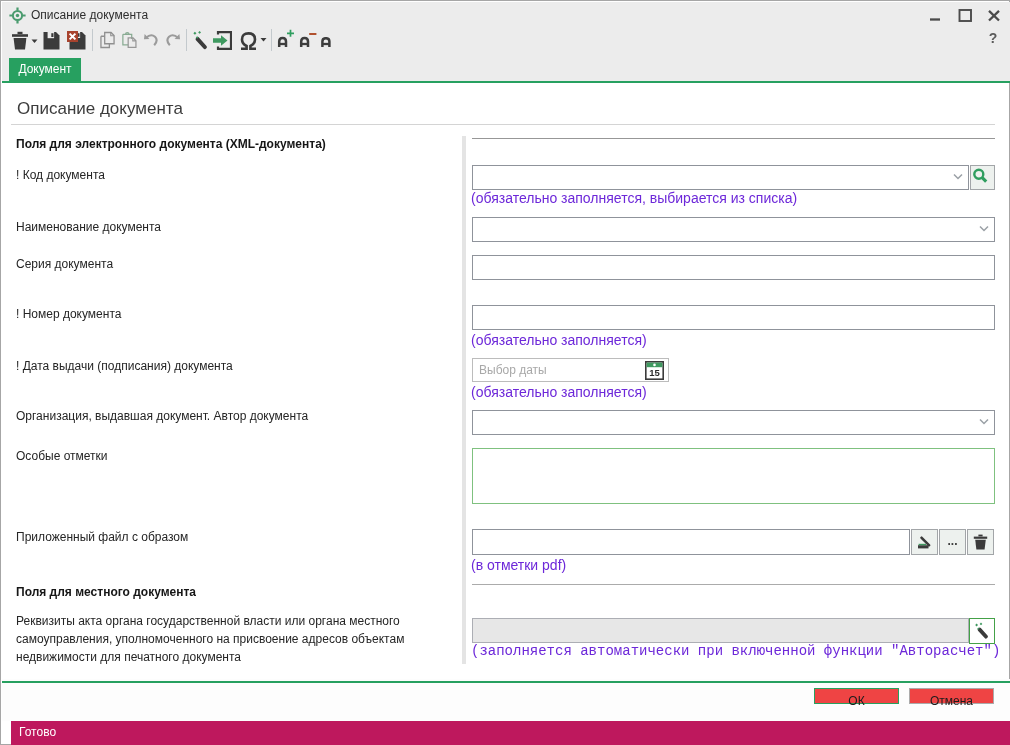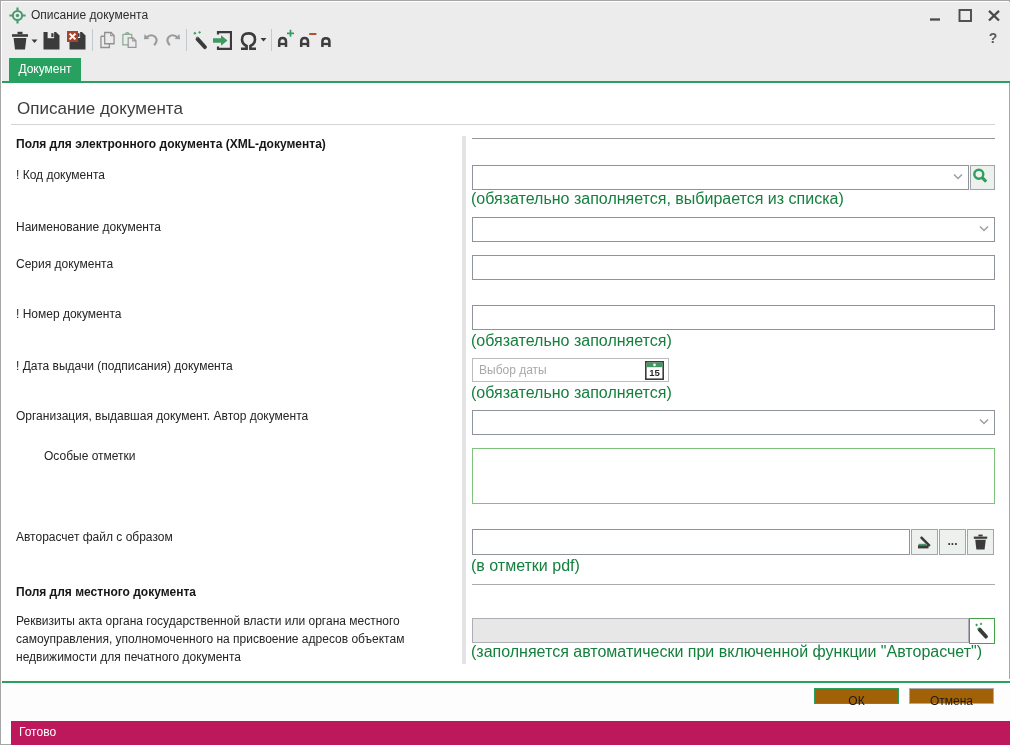--- a/index.html
+++ b/index.html
@@ -16,29 +16,29 @@
   .caption { position:absolute; color:#4d4d4d; }
   .tab { position:absolute; left:8px; top:57px; width:72px; height:23px; background:#27a060;
          color:#ffffff; font-size:12px; text-align:center; line-height:23px; }
   .tbico { position:absolute; top:30px; }
   .sep { position:absolute; top:28px; width:1px; height:22px; background:#c3c9cd; }
   .qmark { position:absolute; left:985px; top:29px; font-size:14px; font-weight:bold; color:#5a5a5a; width:14px; text-align:center;}
   .h1 { position:absolute; left:16px; top:98px; font-size:17px; color:#3c3c3c; }
   .rule { position:absolute; height:1px; background:#d4d4d4; }
   .lbl { position:absolute; left:15px; font-size:12px; color:#252525; }
   .bold { font-weight:bold; color:#161616; }
-  .hint { position:absolute; margin-left:-1px; font-size:16px; color:#15803d; }
+  .hint { position:absolute; margin-left:-1px; font-size:14px; color:#6d28d9; }
   .vbar { position:absolute; left:461px; top:135px; width:4px; height:528px; background:#e4e4e4; }
   .fld { position:absolute; background:#fff; border:1px solid #8f939b; }
   .chev { position:absolute; }
   .btn { position:absolute; background:#edf1ee; border:1px solid #a2a5a8; }
   .ph { position:absolute; font-size:12px; color:#a8a8a8; }
   .okbar { position:absolute; left:1px; top:678px; width:1008px; height:42px; background:#fdfdfd; }
   .gline2 { position:absolute; left:1px; top:680px; width:1008px; height:2px; background:#27a060; }
-  .okbtn { position:absolute; top:687px; width:85px; height:16px; background:#a16207;
+  .okbtn { position:absolute; top:687px; width:85px; height:16px; background:#ef4444;
            font-size:12px; color:#1c1c1c; text-align:center; line-height:24px; }
   .status { position:absolute; left:10px; top:720px; width:1008px; height:35px; background:#be185d;
             color:#fff; font-size:12px; line-height:23px; padding-left:8px; }
 </style>
 </head>
 <body>
 <div class="win">
   <div class="hdr"></div>
 
   <svg class="tico" width="17" height="17" viewBox="0 0 17 17">
@@ -145,22 +145,22 @@
   <div class="rule" style="left:471px;top:137px;width:523px;background:#979797;"></div>
   <div class="rule" style="left:471px;top:583px;width:523px;background:#ababab;"></div>
 
   <div class="lbl bold" style="top:136px;">Поля для электронного документа (XML-документа)</div>
   <div class="lbl" style="top:167px;">! Код документа</div>
   <div class="lbl" style="top:219px;">Наименование документа</div>
   <div class="lbl" style="top:256px;">Серия документа</div>
   <div class="lbl" style="top:306px;">! Номер документа</div>
   <div class="lbl" style="top:358px;">! Дата выдачи (подписания) документа</div>
   <div class="lbl" style="top:408px;">Организация, выдавшая документ. Автор документа</div>
-  <div class="lbl" style="top:448px;margin-left:28px;">Особые отметки</div>
-  <div class="lbl" style="top:529px;">Авторасчет файл с образом</div>
+  <div class="lbl" style="top:448px;">Особые отметки</div>
+  <div class="lbl" style="top:529px;">Приложенный файл с образом</div>
   <div class="lbl bold" style="top:584px;">Поля для местного документа</div>
   <div class="lbl" style="top:611px;width:425px;line-height:18px;">Реквизиты акта органа государственной власти или органа местного самоуправления, уполномоченного на присвоение адресов объектам недвижимости для печатного документа</div>
 
   <div class="fld" style="left:471px;top:164px;width:497px;height:25px;"></div>
   <svg class="chev" style="left:951px;top:172px;" width="12" height="8" viewBox="0 0 12 8">
     <path d="M2,1.5 L6,5.5 L10,1.5" fill="none" stroke="#9aa0a6" stroke-width="1.5"></path>
   </svg>
   <div class="btn" style="left:969px;top:164px;width:25px;height:25px;"></div>
   <svg class="chev" style="left:971px;top:166px;" width="17" height="17" viewBox="0 0 17 17">
     <circle cx="6.8" cy="7.2" r="4.5" fill="none" stroke="#2f9e5f" stroke-width="2.4"></circle>
@@ -212,20 +212,20 @@
   <div class="hint" style="left:471px;top:556px;">(в отметки pdf)</div>
 
   <div class="fld" style="left:471px;top:617px;width:497px;height:25px;background:#e7e7e7;border-color:#acaeb4;"></div>
   <div class="btn" style="left:968px;top:617px;width:26px;height:26px;background:#fff;border-color:#44a147;"></div>
   <svg class="chev" style="left:973px;top:621px;" width="17" height="18" viewBox="0 0 17 18">
     <rect x="6.8" y="4.6" width="3.8" height="13" rx="1.5" transform="rotate(-42 8.7 11)" fill="#3b3b3b"></rect>
     <rect x="1.6" y="2" width="2" height="2" transform="rotate(45 2.6 3)" fill="#3f9960"></rect>
     <rect x="6" y="1" width="1.9" height="1.9" transform="rotate(45 7 2)" fill="#3f9960"></rect>
     <rect x="3.6" y="5.8" width="1.7" height="1.7" transform="rotate(45 4.4 6.6)" fill="#3f9960"></rect>
   </svg>
-  <div class="hint" style="left:471px;top:642px;">(заполняется автоматически при включенной функции "Авторасчет")</div>
+  <div class="hint" style="left:471px;top:642px;font-family:Liberation Mono, monospace;">(заполняется автоматически при включенной функции "Авторасчет")</div>
 
   <div class="okbar"></div>
   <div class="gline2"></div>
   <div class="okbtn" style="left:813px;border:1px solid #27a060;">ОК</div>
   <div class="okbtn" style="left:908px;border:1px solid #ababab;">Отмена</div>
   <div class="status">Готово</div>
 </div>
 
 </body></html>

